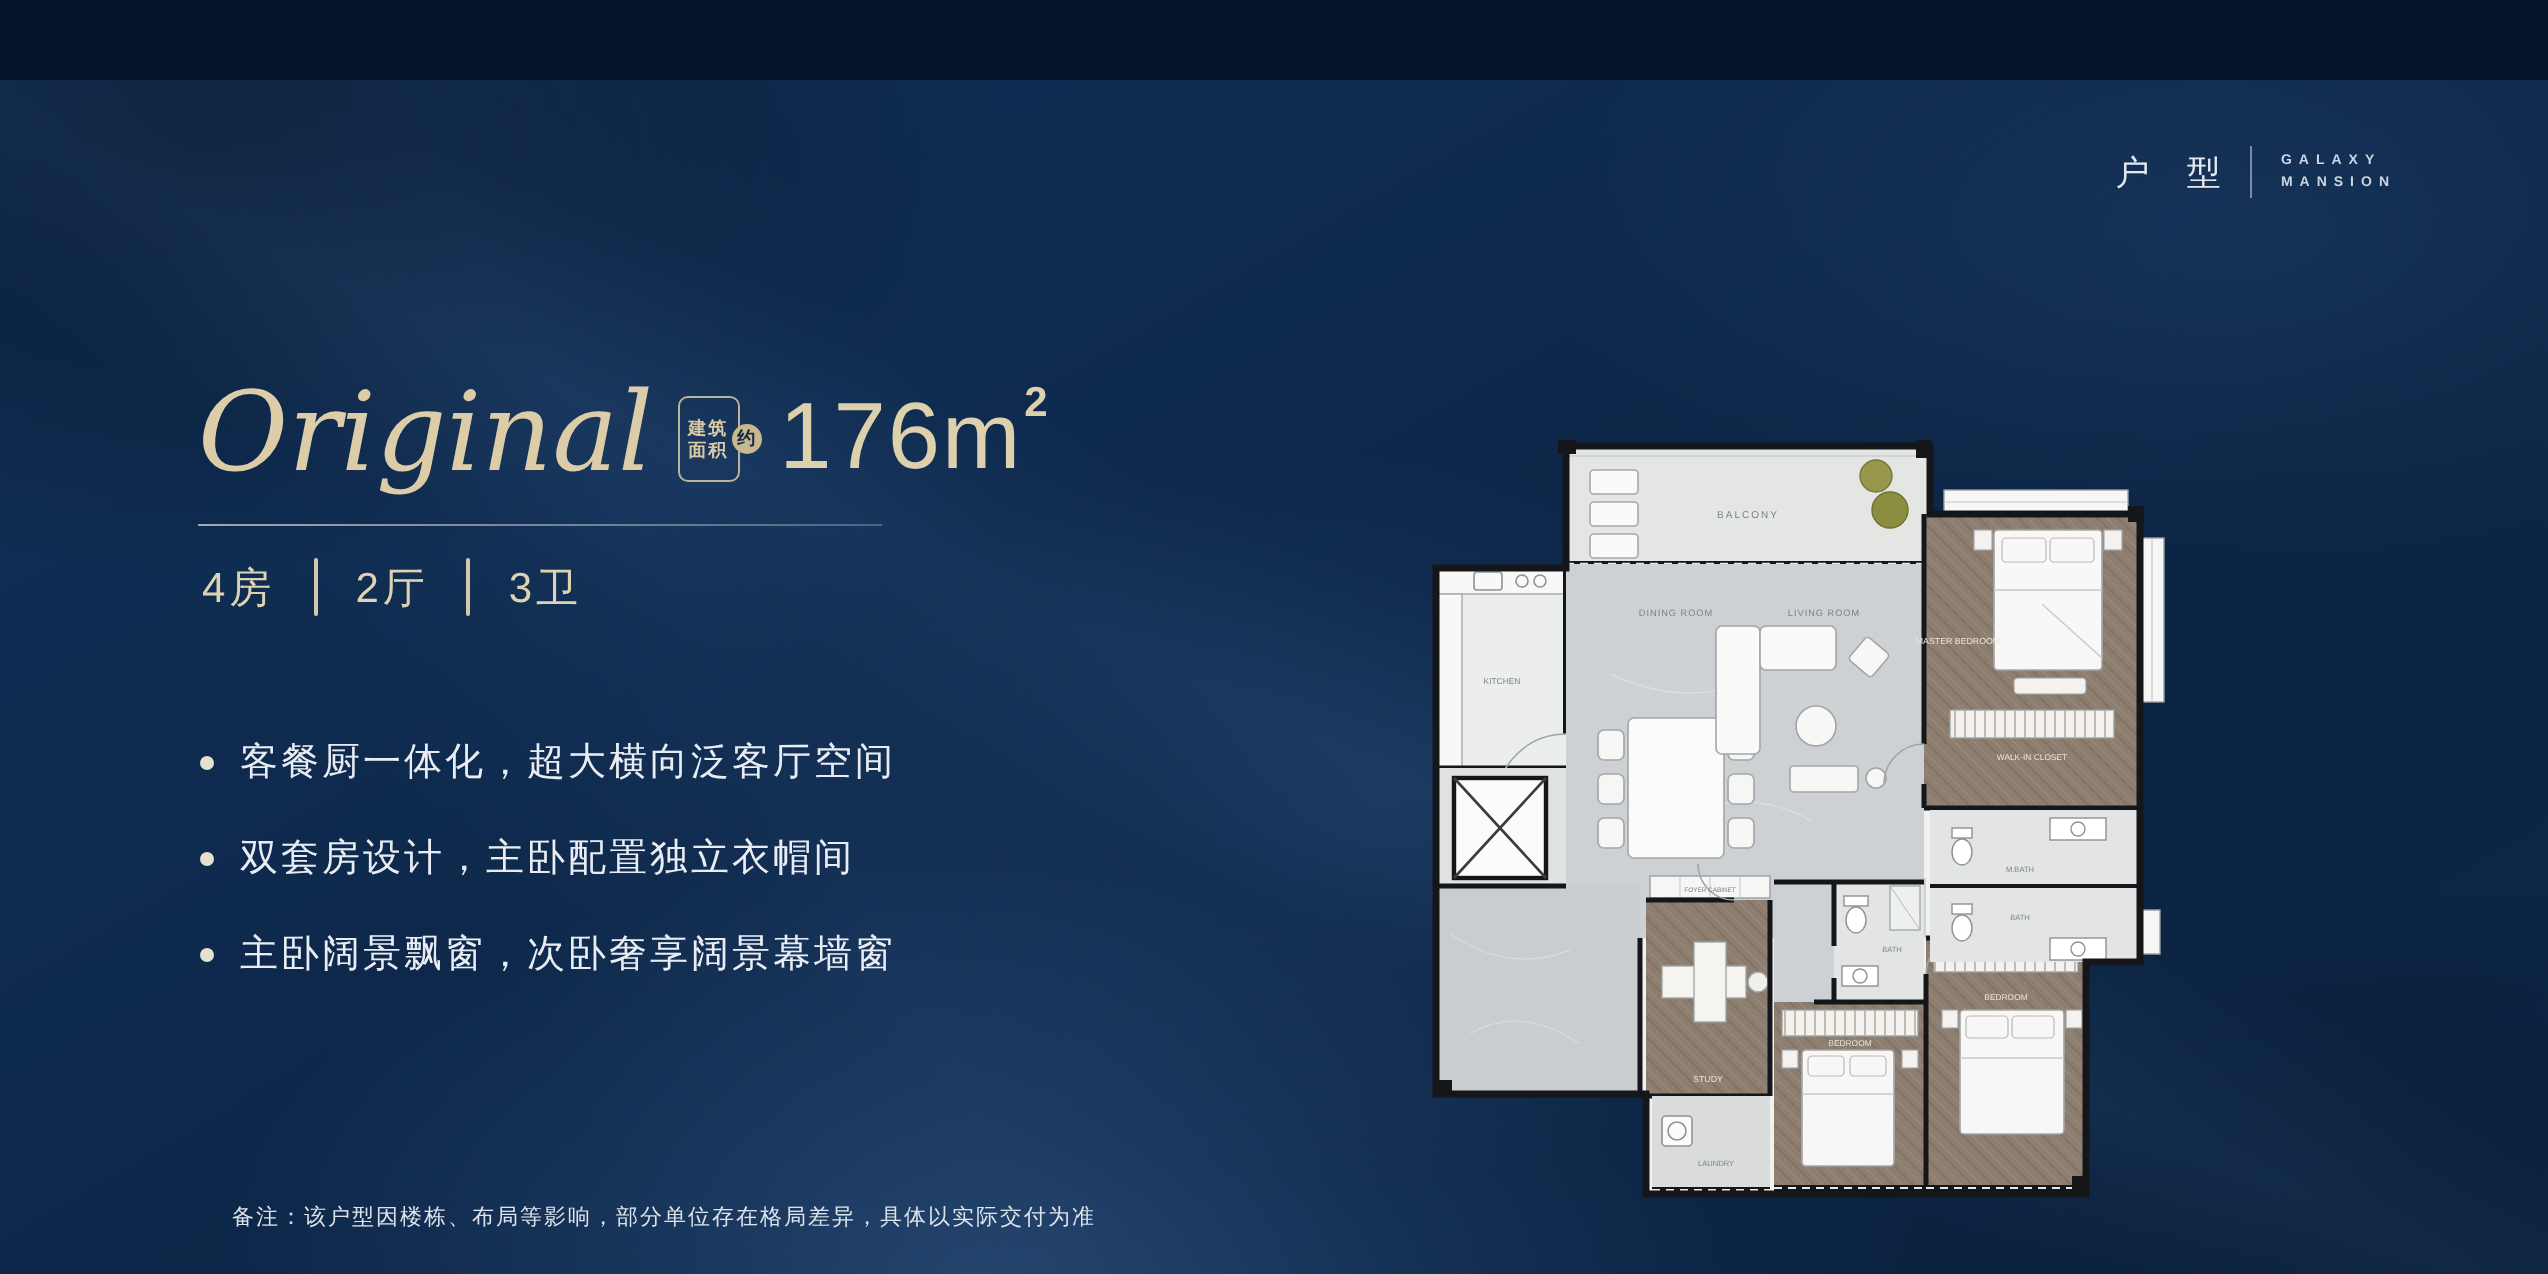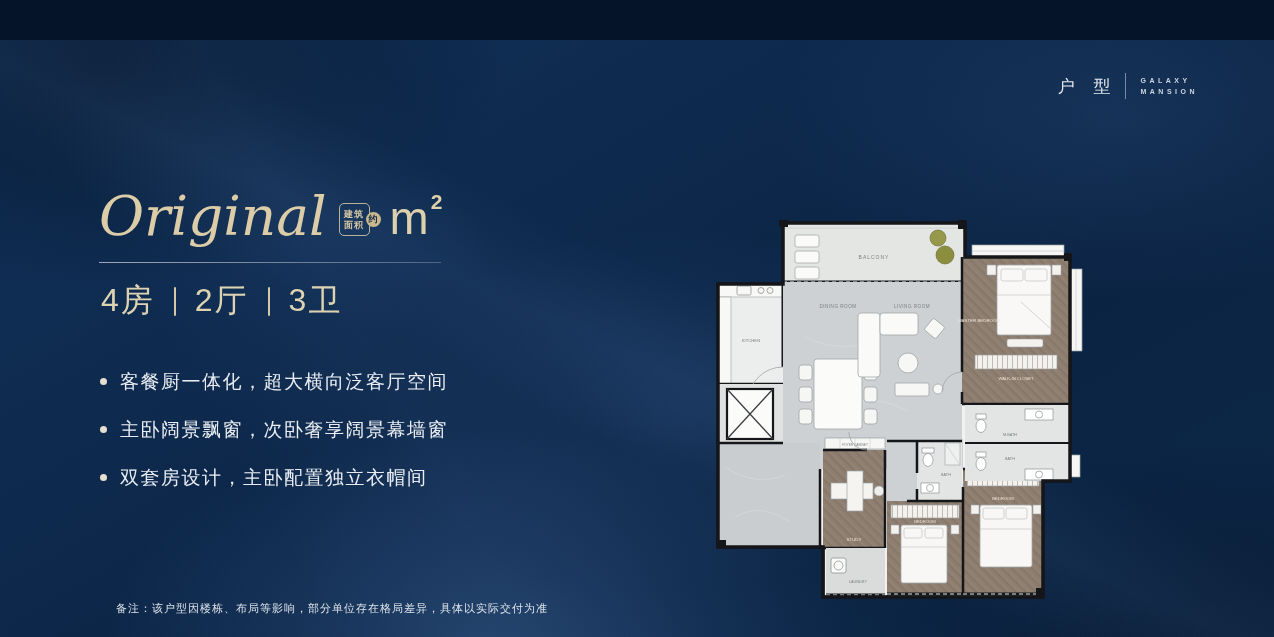--- a/index.html
+++ b/index.html
@@ -27,35 +27,35 @@
   .brand { position:absolute; top:33px; right:76px; display:flex; align-items:center; }
   .brand-cn { font-size:17px; letter-spacing:7px; color:#e3e8ef; font-weight:500; white-space:nowrap; }
   .brand-divider { width:1px; height:26px; background:rgba(223,230,240,.5); margin:0 14px 0 8px; }
   .brand-en { display:flex; flex-direction:column; gap:3px; }
   .brand-en span { font-size:7px; letter-spacing:3.5px; color:#ccd4e0; font-weight:700; line-height:8px; white-space:nowrap; }
 
   
   .headline { position:absolute; left:99px; top:146px; display:flex; align-items:center;text-align:right; }
   .script { font-family:"DejaVu Serif","Liberation Serif",serif; font-style:italic; font-size:55px; line-height:1.1; color:#dccda8; }
   .badge { display:flex; align-items:center; margin-left:12px; margin-top:6px; }
-  .badge-box { width:31px; height:33px; border:1px solid rgba(216,201,166,.85); border-radius:5px;
+  .badge-box { width:31px; height:43px; border:1px solid rgba(216,201,166,.85); border-radius:5px;
     display:flex; flex-direction:column; align-items:center; justify-content:center; gap:1px;
     color:#d8c9a6; font-size:9px; line-height:10px; letter-spacing:1px; font-weight:600; }
   .badge-seal { width:15px; height:15px; border-radius:50%; background:#c9b88e; color:#13294a;
     font-size:9px; font-weight:700; display:flex; align-items:center; justify-content:center; margin-left:-4px; }
   .area { margin-left:9px; display:flex; align-items:flex-start; color:#ddd0ac; line-height:1; margin-top:2px; }
   .area-num, .area-unit { font-size:47px; font-weight:500; letter-spacing:1px; }
   .area-sup { font-size:21px; font-weight:700; margin-top:-3px; margin-left:1px; }
 
   .divider-line { position:absolute; left:99px; top:222px; width:342px; height:1px;
     background:linear-gradient(90deg, rgba(208,211,219,.75), rgba(208,211,219,.30)); }
 
   
   .spec { position:absolute; left:101px; top:239px; display:flex; align-items:center;
-    font-size:32px; color:#ddd2b2; letter-spacing:2px; font-weight:500; }
+    font-size:21px; color:#ddd2b2; letter-spacing:2px; font-weight:500; }
   .spec-divider { width:2px; height:29px; background:#d3c8a7; margin:0 19px; border-radius:1px; }
 
   
   .features { position:absolute; left:100px; top:331px; list-style:none; }
   .features li { display:flex; align-items:flex-start; gap:13px; margin-bottom:27px;
     font-size:19px; line-height:21px; color:#e9edf3; font-weight:400; letter-spacing:1.5px; }
   .dot { width:7px; height:7px; border-radius:50%; background:#e6e0d0; margin-top:7px; flex:none; }
 
   
   .note { position:absolute; left:116px; top:561px; font-size:11px; color:#dde3ea;
@@ -83,20 +83,21 @@
   <div class="headline">
     <span class="script">Original</span>
     <span class="badge">
       <span class="badge-box">
         <span>建筑</span>
         <span>面积</span>
       </span>
       <span class="badge-seal">约</span>
     </span>
     <span class="area">
+      <span class="area-num">176</span>
       <span class="area-unit">m</span>
       <span class="area-sup">2</span>
     </span>
   </div>
 
   <div class="divider-line"></div>
 
   <div class="spec">
     <span>4房</span>
     <span class="spec-divider"></span>
@@ -105,25 +106,25 @@
     <span>3卫</span>
   </div>
 
   <ul class="features">
     <li>
         <span class="dot"></span>
         <span>客餐厨一体化，超大横向泛客厅空间</span>
       </li>
     <li>
         <span class="dot"></span>
-        <span>主卧阔景飘窗，次卧奢享阔景幕墙窗</span>
+        <span>双套房设计，主卧配置独立衣帽间</span>
       </li>
     <li>
         <span class="dot"></span>
-        <span>双套房设计，主卧配置独立衣帽间</span>
+        <span>主卧阔景飘窗，次卧奢享阔景幕墙窗</span>
       </li>
   </ul>
 
   <div class="note">备注：该户型因楼栋、布局等影响，部分单位存在格局差异，具体以实际交付为准</div>
 
   <svg class="floorplan" viewBox="0 0 402 388">
     <defs>
       <pattern id="hb" width="7" height="7" patternUnits="userSpaceOnUse" patternTransform="rotate(45)">
         <path d="M0,0 H7" stroke="rgba(255,255,255,0.10)" stroke-width="1"></path>
         <path d="M0,3.5 H7" stroke="rgba(0,0,0,0.09)" stroke-width="1"></path>

